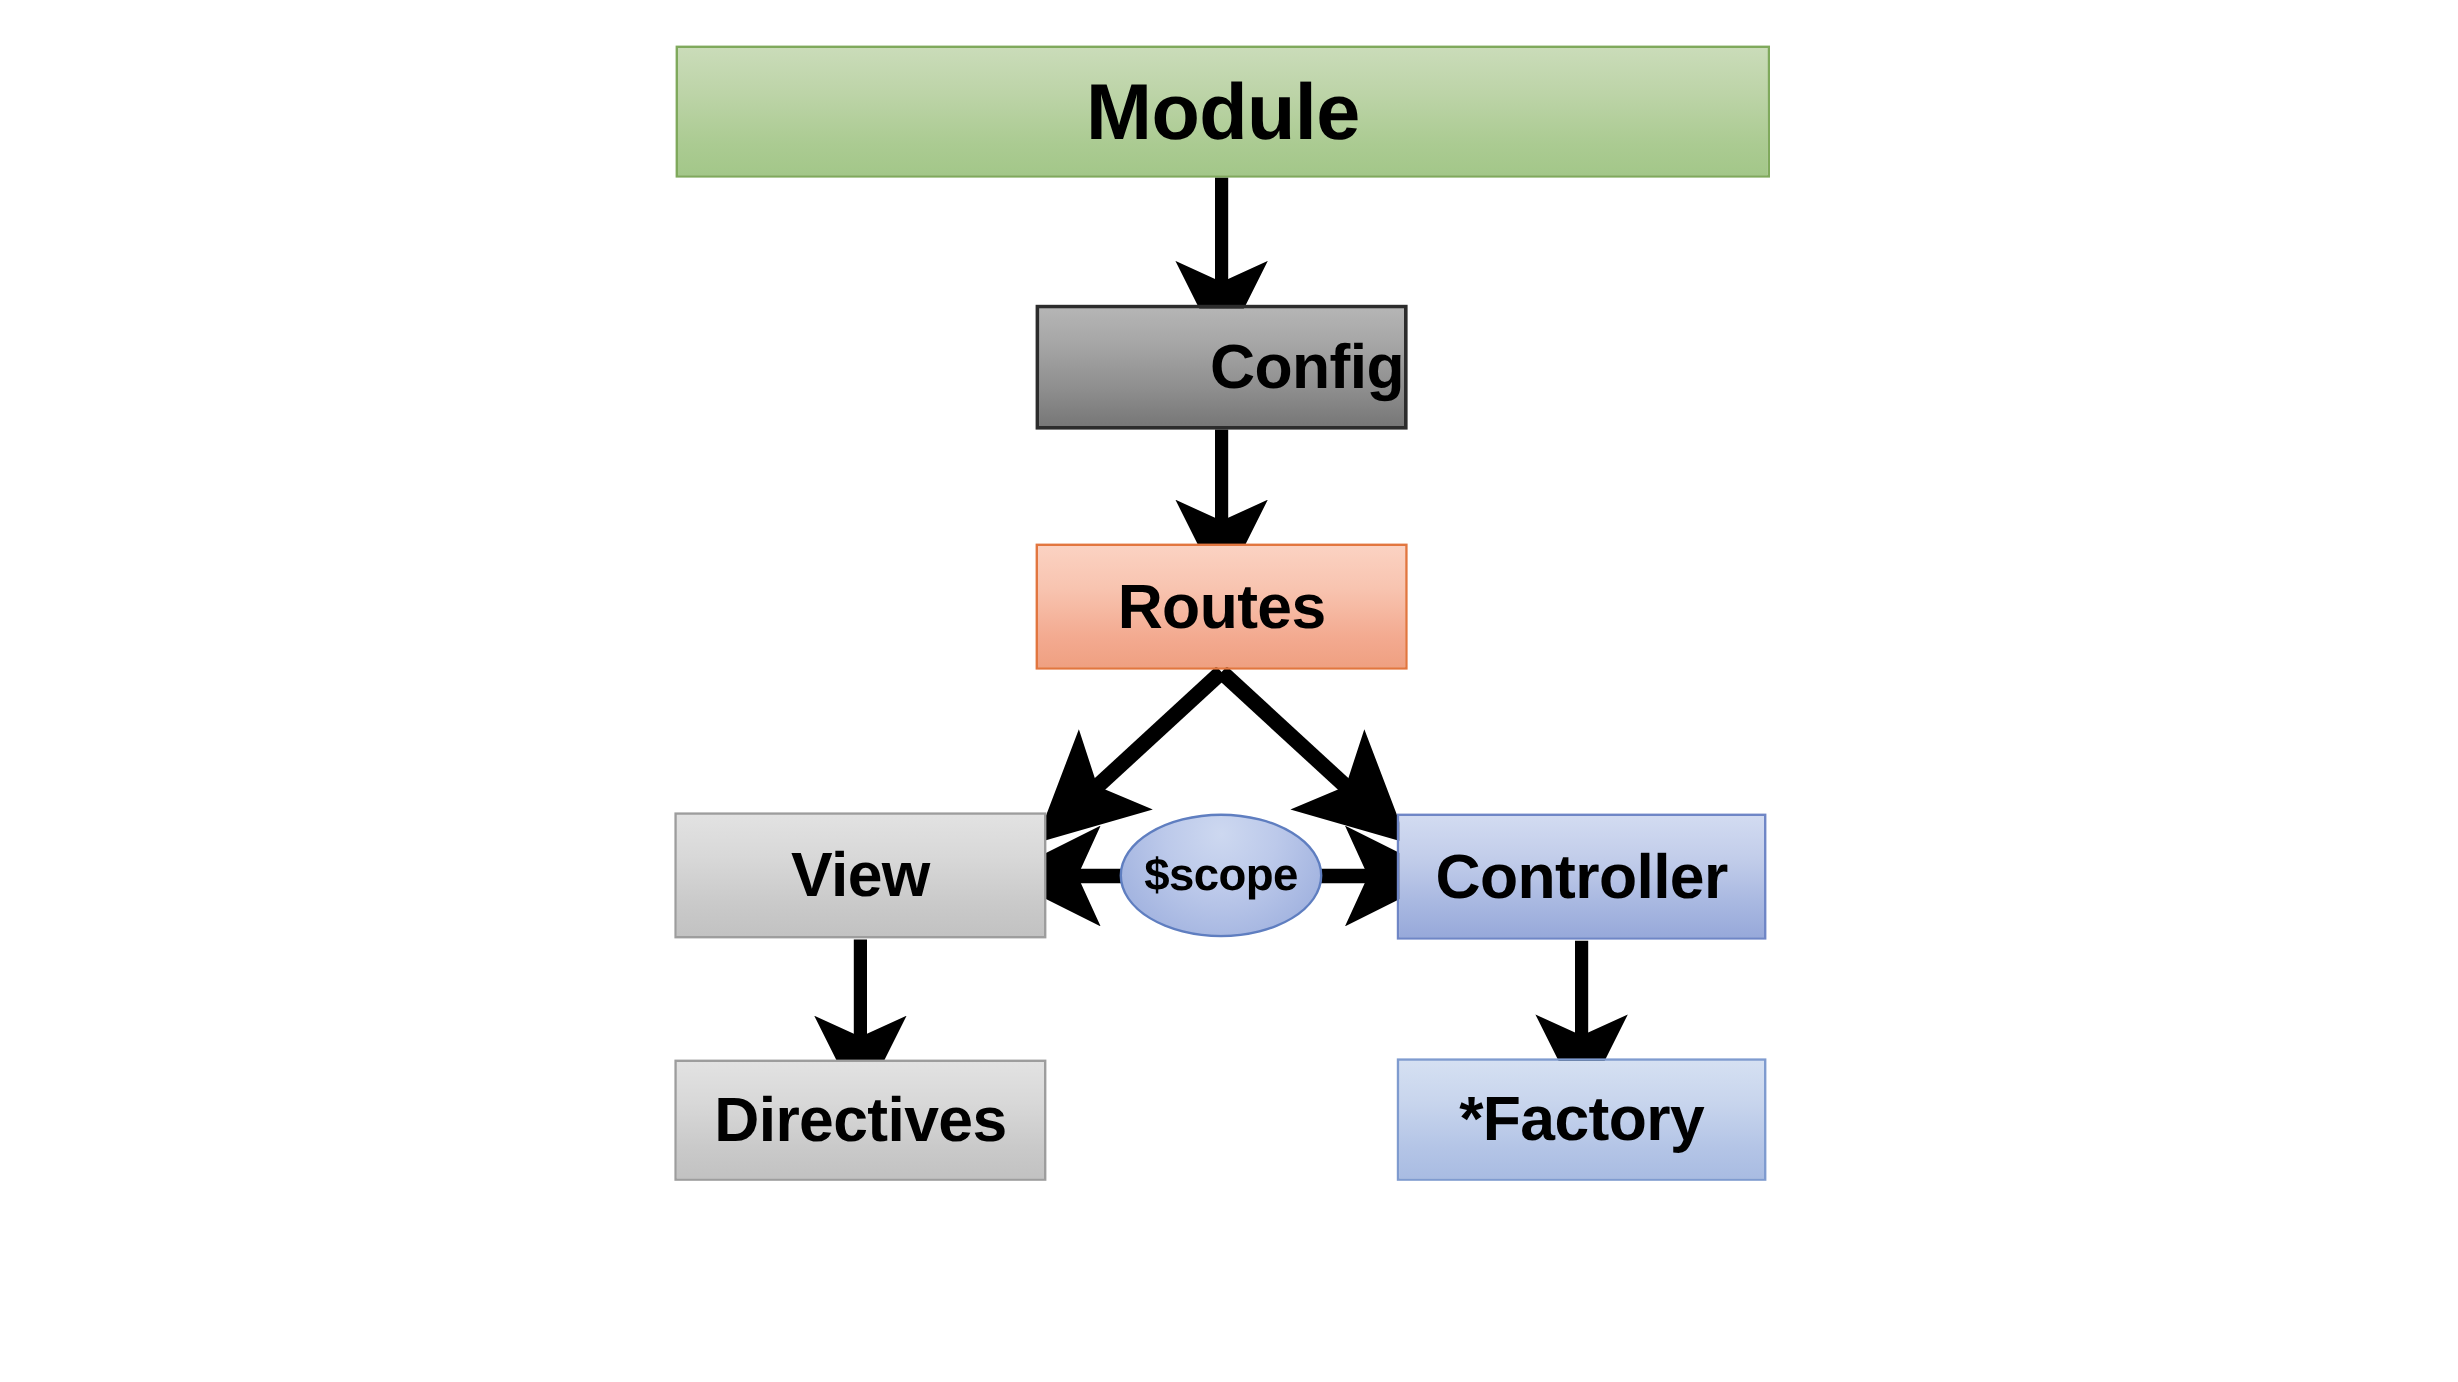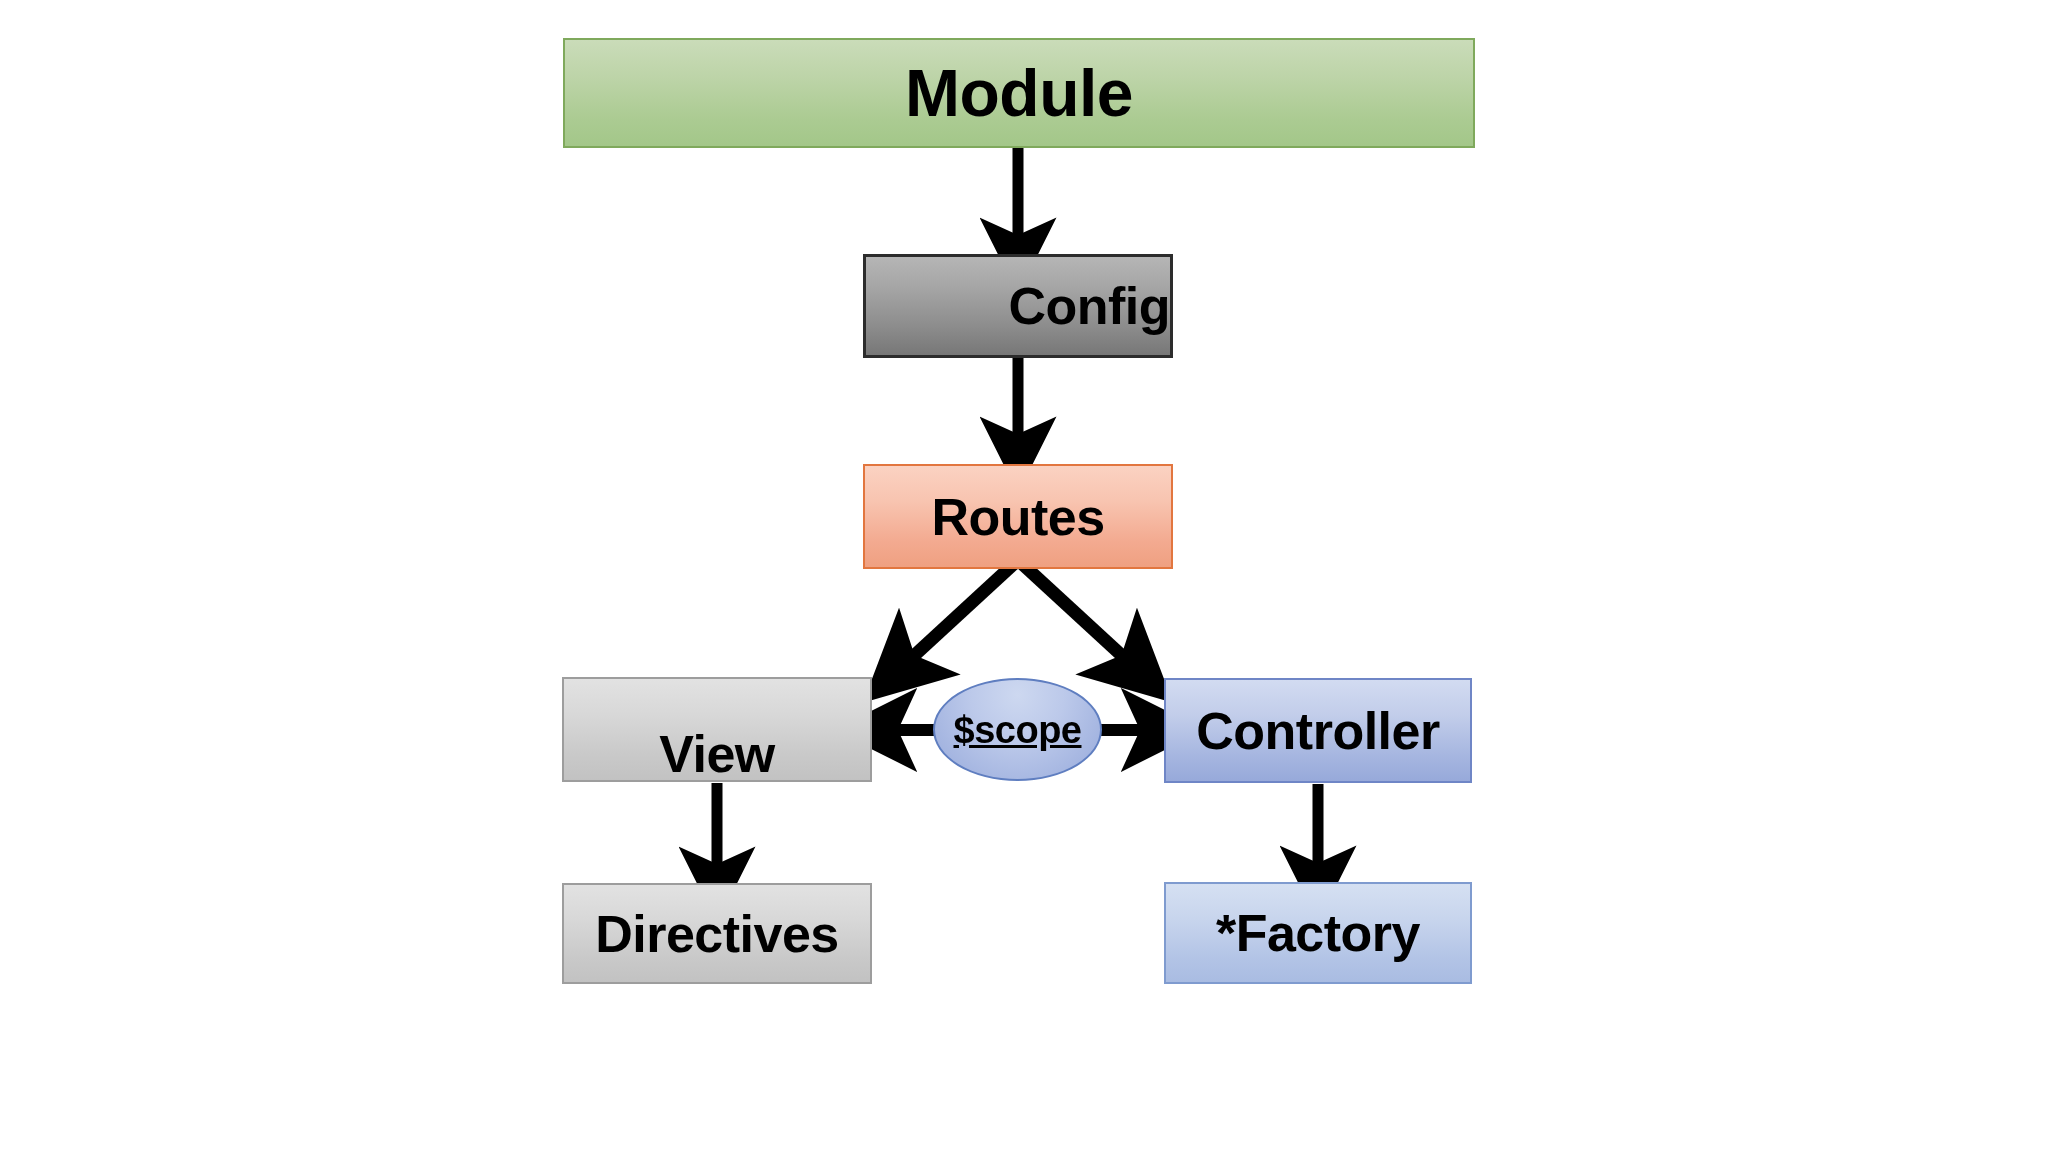--- a/index.html
+++ b/index.html
@@ -58,33 +58,31 @@
 
   
   #node-routes {
     left: 863px;
     top: 453px;
     width: 310px;
     height: 105px;
     background: linear-gradient(to bottom, #fbd2c2 0%, #f8c4b0 35%, #f3aa90 75%, #efa081 100%);
     border: 2px solid #e2763f;
     font-size: 52px;
-    margin-top: 11px;
   }
 
   
   #node-view {
     left: 562px;
     top: 677px;
     width: 310px;
     height: 105px;
     background: linear-gradient(to bottom, #e2e2e2 0%, #d8d8d8 35%, #c9c9c9 75%, #c2c2c2 100%);
     border: 2px solid #9d9d9d;
     font-size: 52px;
-    align-items: flex-end;
   }
 
   
   #node-controller {
     left: 1164px;
     top: 678px;
     width: 308px;
     height: 105px;
     background: linear-gradient(to bottom, #d2dbf1 0%, #c2cdea 35%, #a6b6e0 75%, #97a9da 100%);
     border: 2px solid #6f86c6;
@@ -117,21 +115,20 @@
   #node-scope {
     left: 933px;
     top: 678px;
     width: 169px;
     height: 103px;
     border-radius: 50%;
     background: radial-gradient(ellipse at 50% 15%, #cdd8f0 0%, #bcc9ea 40%, #a3b4e0 80%, #97abda 100%);
     border: 2px solid #5f7ec0;
     font-size: 38px;
     font-weight: 700;
-    text-decoration: underline;
   }
 
   
   #arrows {
     position: absolute;
     left: 0;
     top: 0;
     width: 2048px;
     height: 1152px;
     pointer-events: none;

